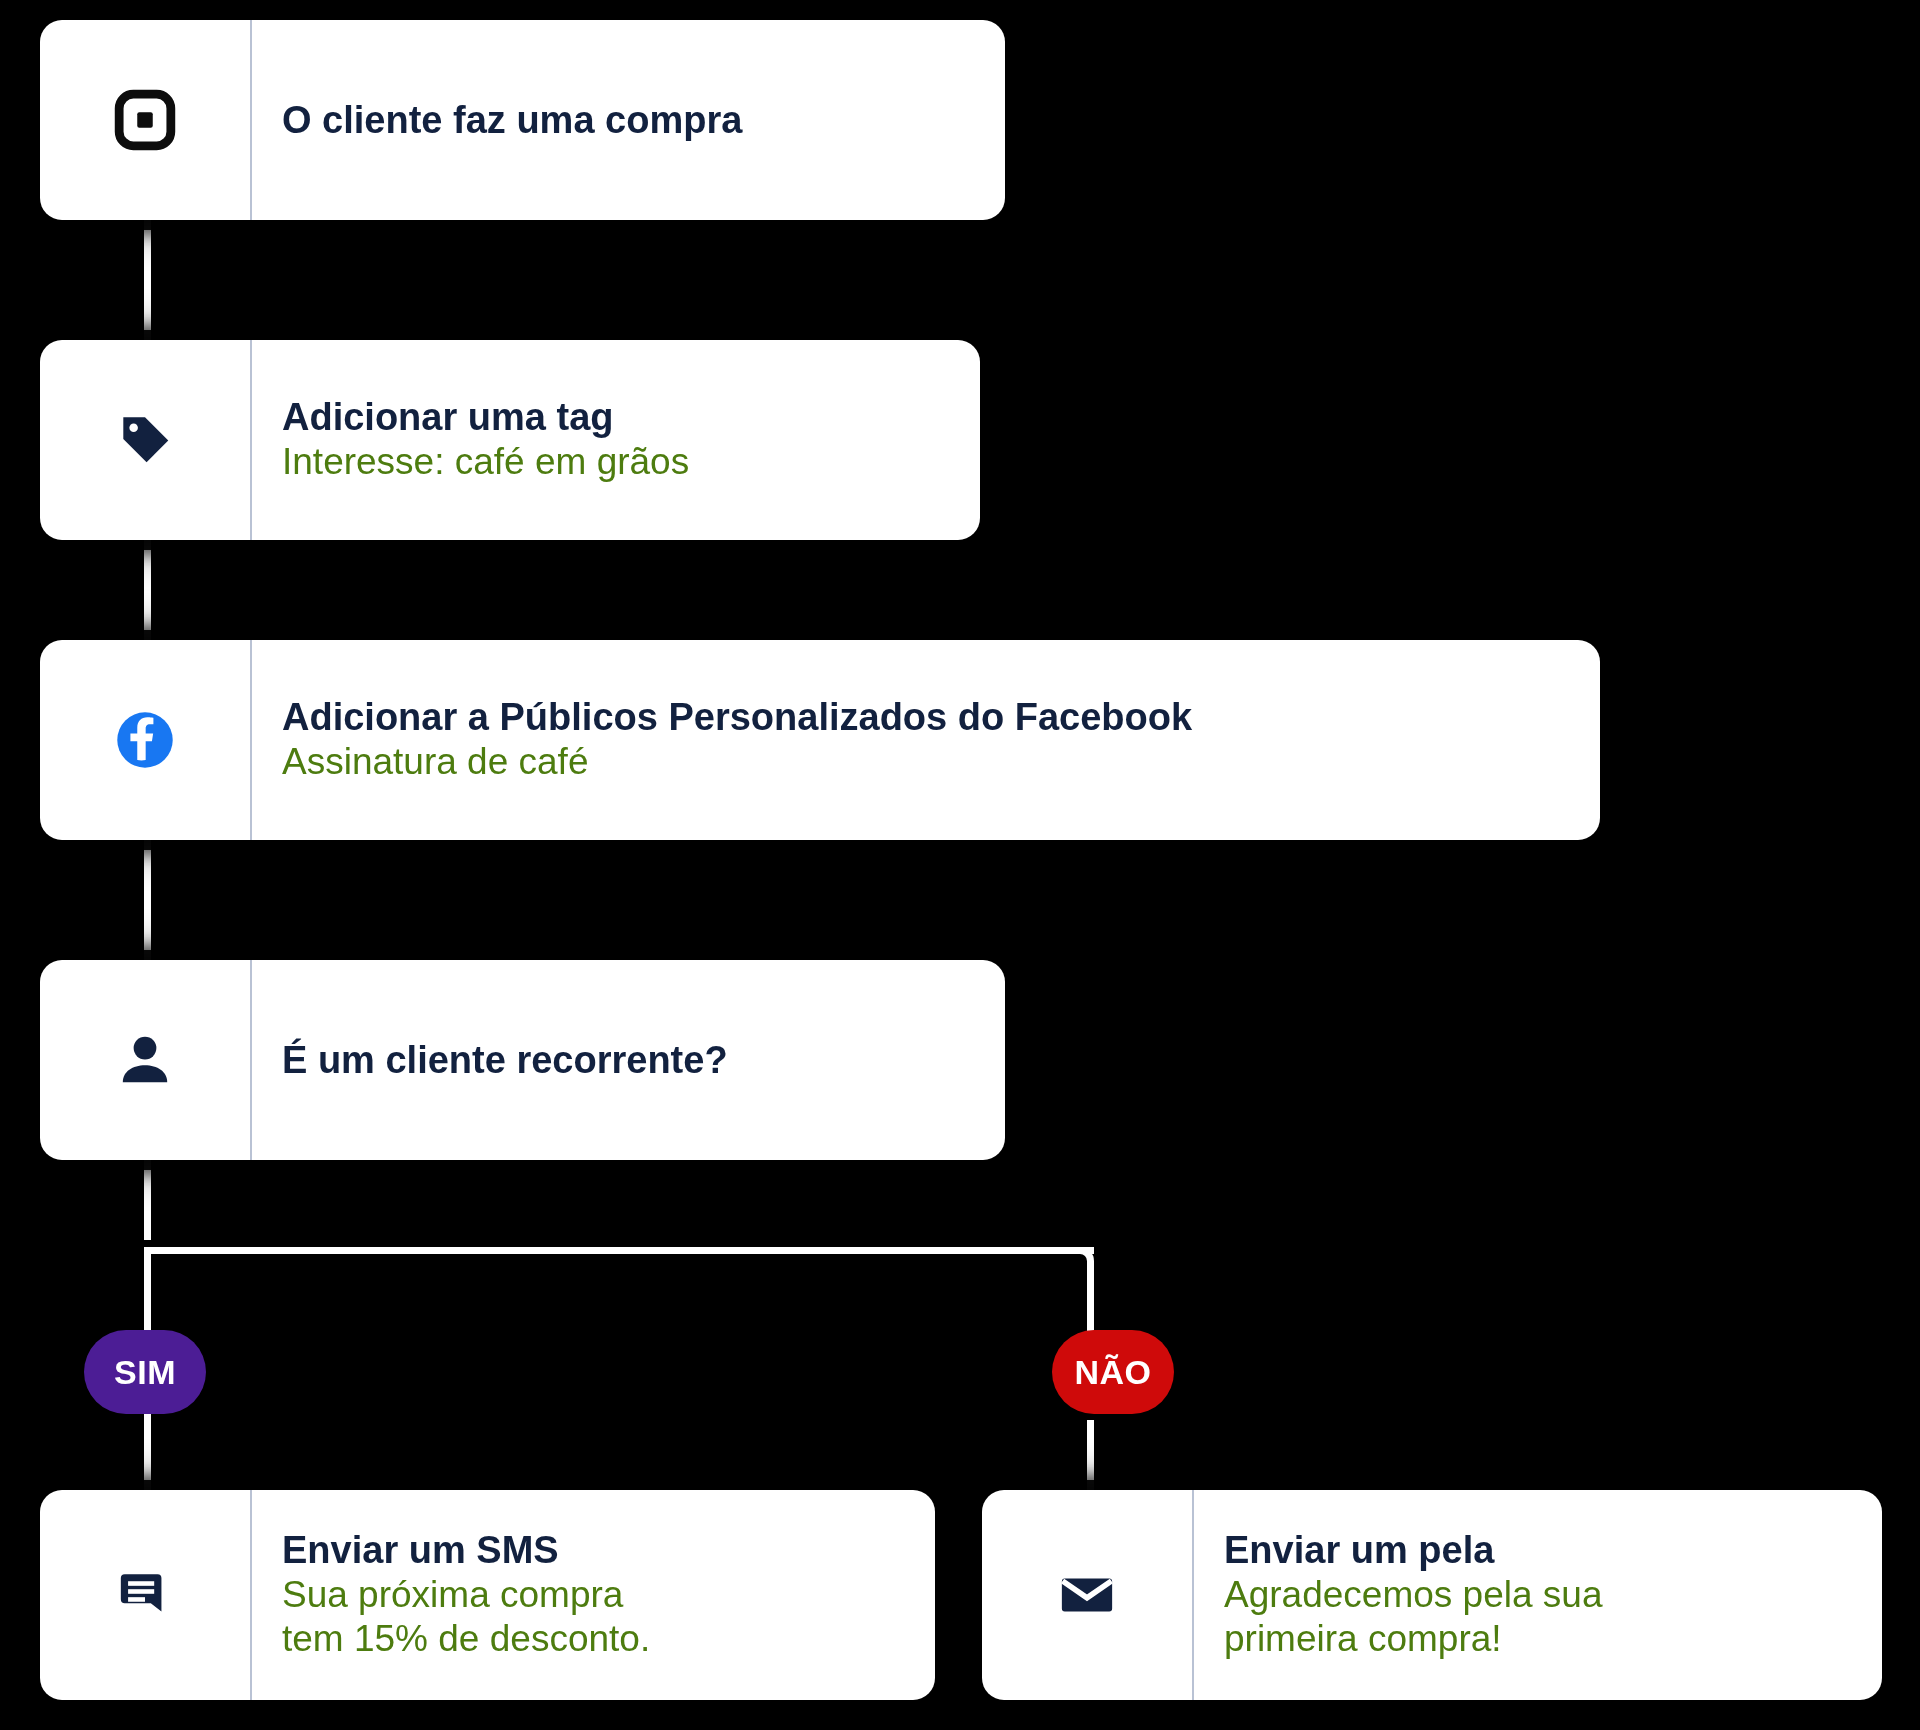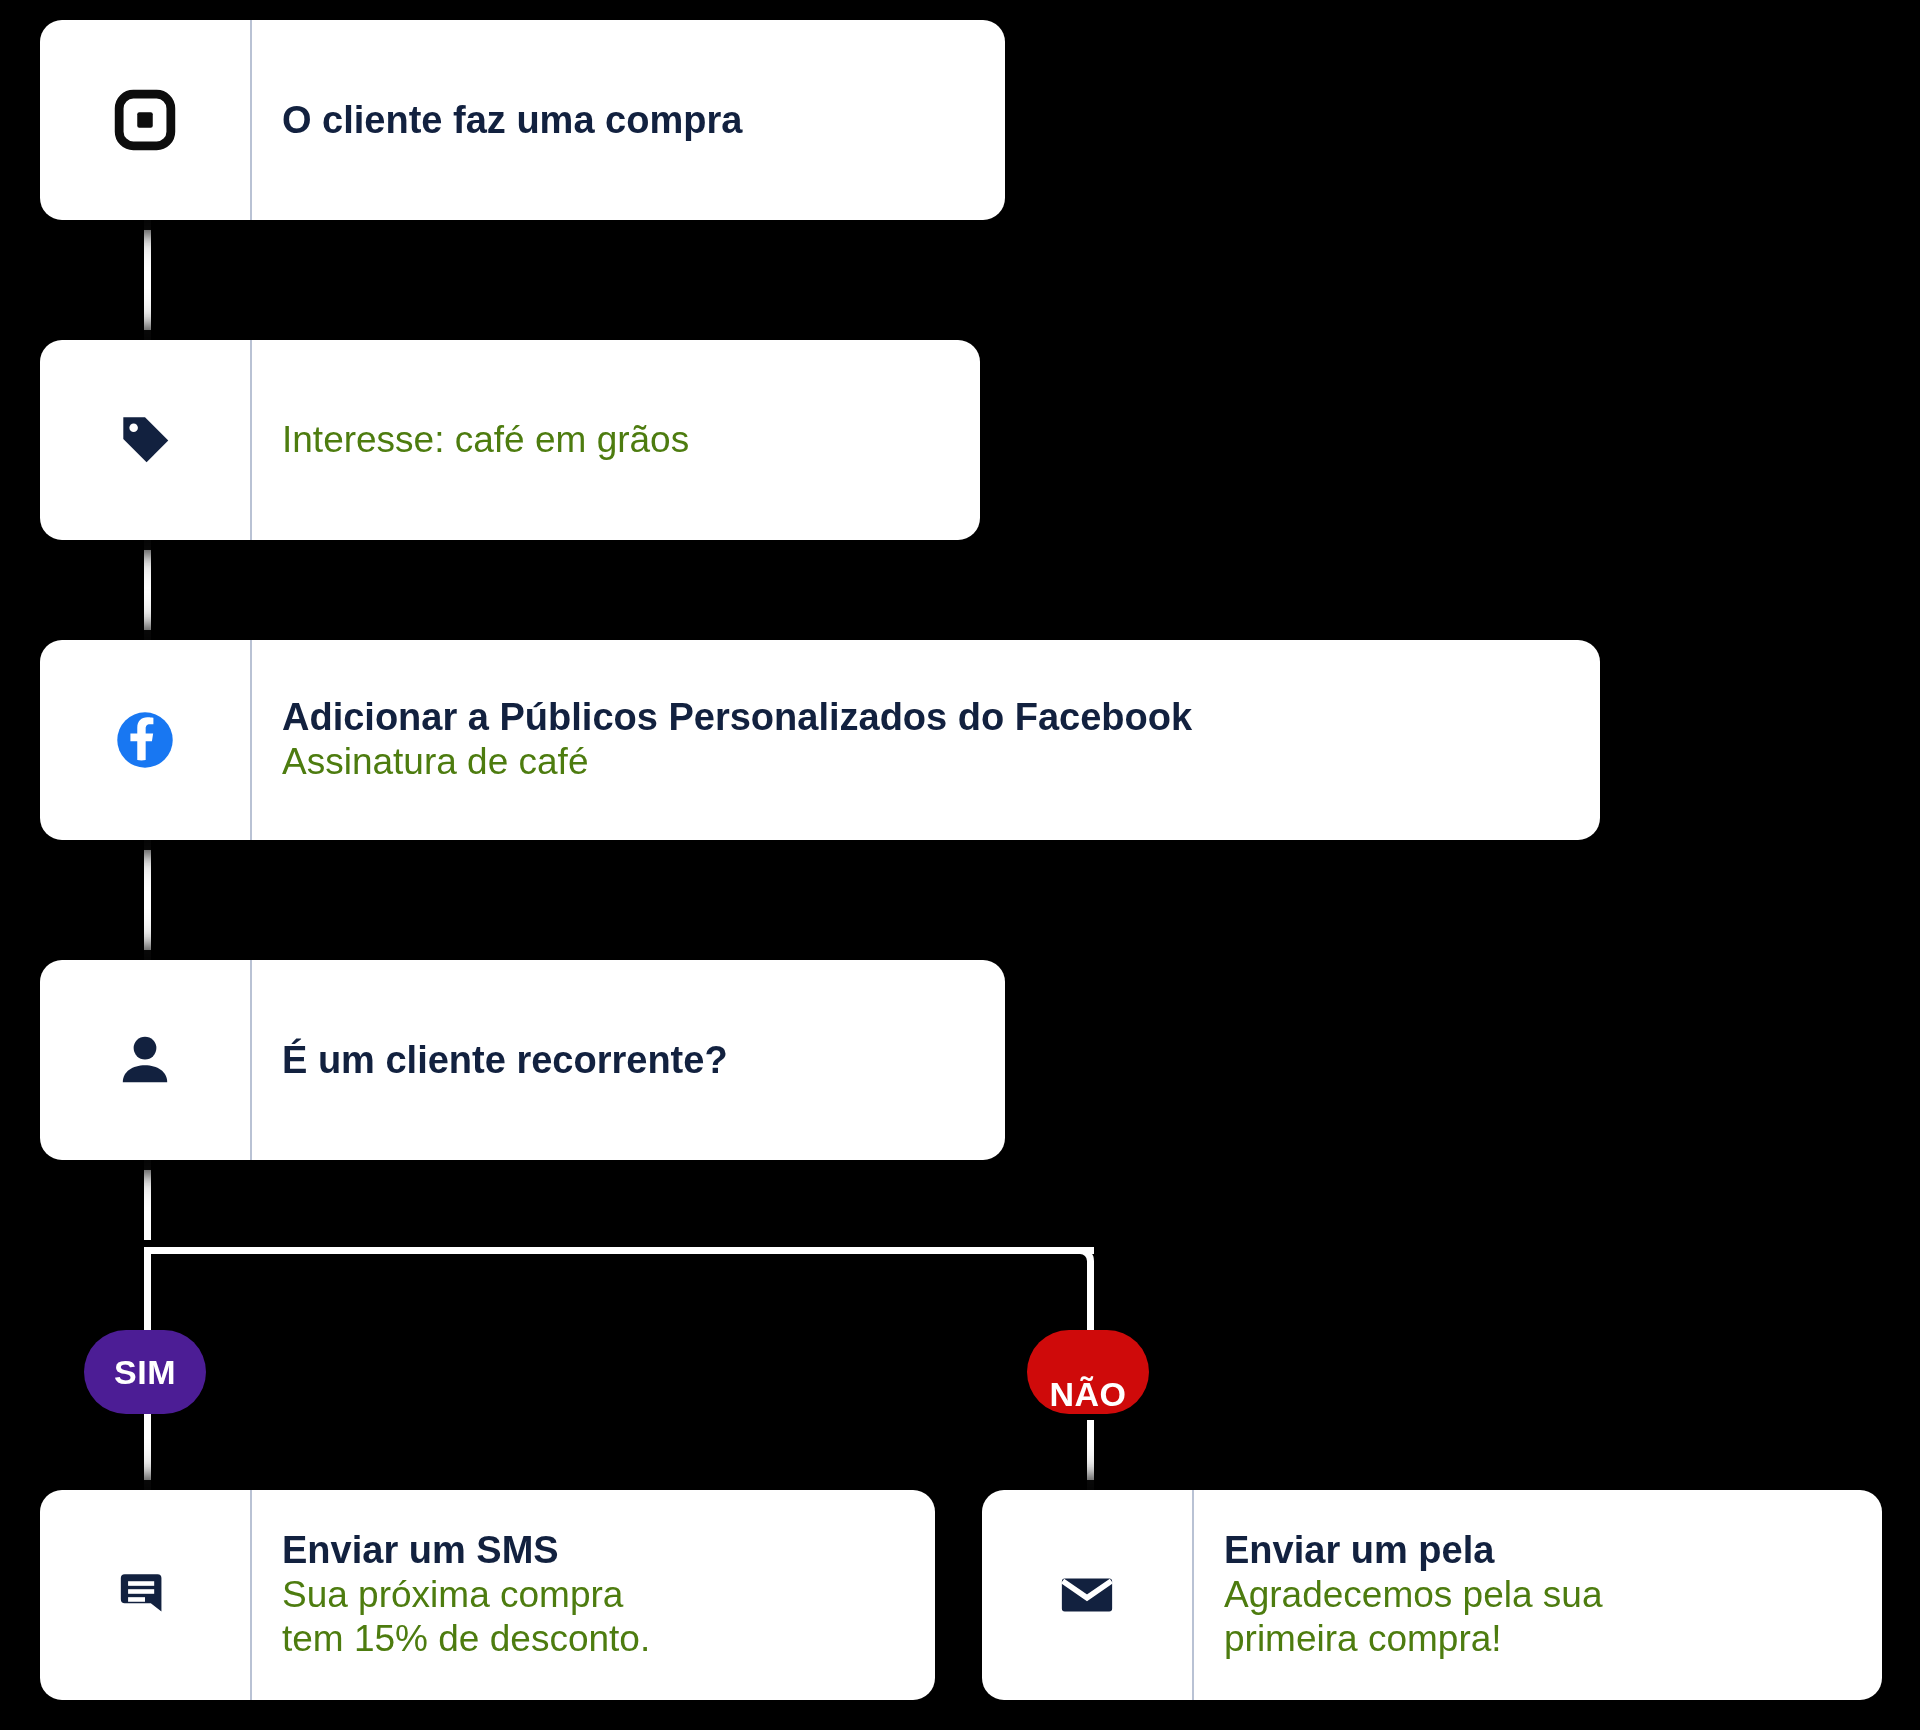--- a/index.html
+++ b/index.html
@@ -128,20 +128,21 @@
   </div>
 
   <div class="card" style="left:40px; top:340px; width:940px; height:200px;">
     <div class="card-icon">
       <svg class="glyph" width="62" height="62" viewBox="0 0 24 24" aria-hidden="true">
         <path d="M3.6 3.2 L12.0 3.2 L21.0 12.2 L12.6 20.6 L3.6 11.6 Z" fill="#12213f"></path>
         <circle cx="7.6" cy="7.3" r="1.65" fill="#ffffff"></circle>
       </svg>
     </div>
     <div class="card-body">
+      <div class="card-title">Adicionar uma tag</div>
       <div class="card-sub">Interesse: café em grãos</div>
     </div>
   </div>
 
   <div class="card" style="left:40px; top:640px; width:1560px; height:200px;">
     <div class="card-icon">
       <svg class="glyph" width="64" height="64" viewBox="0 0 24 24" aria-hidden="true">
         <circle cx="12" cy="12" r="10.4" fill="#1877f2"></circle>
         <path d="M14.6 12.5 L15.05 9.6 L12.25 9.6 L12.25 7.72 c0-0.80 0.39-1.58 1.63-1.58 h1.27 V3.68
                  s-1.15-0.20-2.25-0.20c-2.30 0-3.80 1.39-3.80 3.92 V9.6 H6.53 v2.9 h2.57 v7.02
@@ -162,21 +163,21 @@
       </svg>
     </div>
     <div class="card-body">
       <div class="card-title">É um cliente recorrente?</div>
     </div>
   </div>
 
   <div class="badge badge-yes" style="left:84px; top:1330px;">
     <span>SIM</span>
   </div>
-  <div class="badge badge-no" style="left:1027px; top:1330px;align-items:flex-end;">
+  <div class="badge badge-no" style="left:1052px; top:1330px;">
     <span>NÃO</span>
   </div>
 
   <div class="card" style="left:40px; top:1490px; width:895px; height:210px;">
     <div class="card-icon">
       <svg class="glyph" width="58" height="58" viewBox="0 0 24 24" aria-hidden="true">
         <path d="M3.6 3.4 h13.6 a1.6 1.6 0 0 1 1.6 1.6 v13.8 l-4.4-3.4 H3.6
                  a1.6 1.6 0 0 1 -1.6-1.6 V5.0 a1.6 1.6 0 0 1 1.6-1.6 Z" fill="#12213f"></path>
         <rect x="5.0" y="6.3" width="10.8" height="1.9" fill="#ffffff"></rect>
         <rect x="5.0" y="9.6" width="10.8" height="1.9" fill="#ffffff"></rect>

